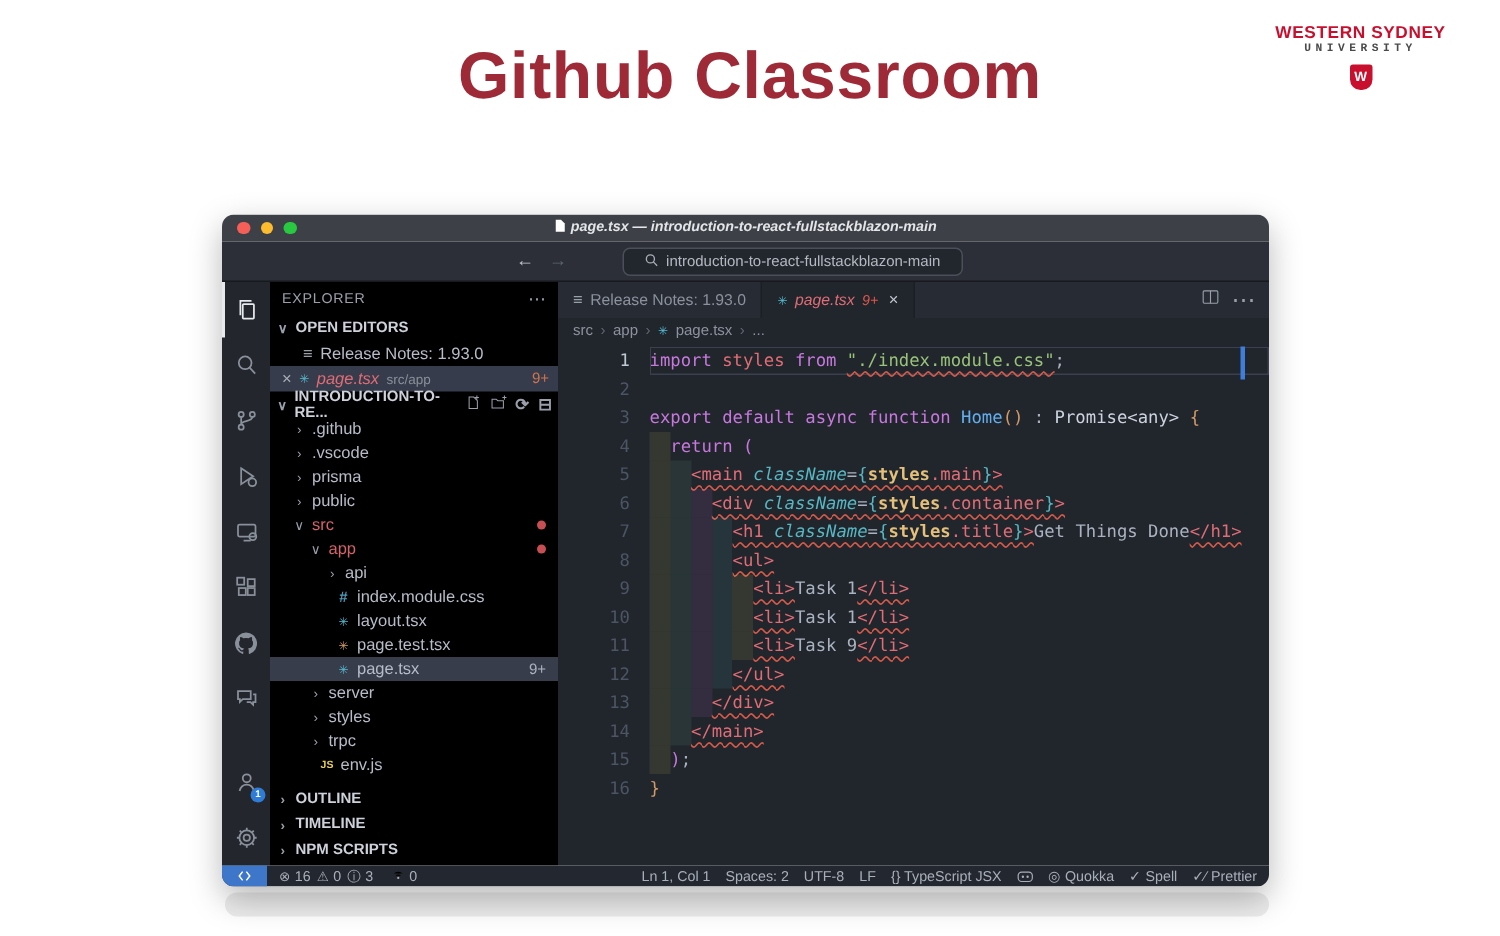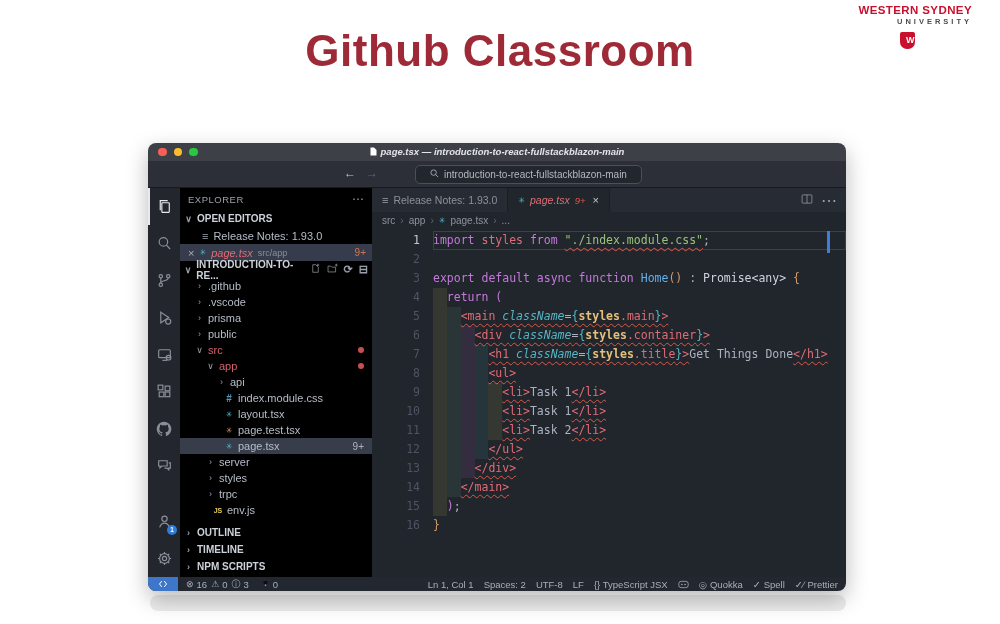--- a/index.html
+++ b/index.html
@@ -3,24 +3,24 @@
 <meta charset="utf-8">
 <style>
   html,body{margin:0;padding:0;background:#fff;}
   .slide{position:relative;width:1000px;height:624px;background:#ffffff;overflow:hidden;
          font-family:"Liberation Sans",sans-serif;}
   
   .slide-title{position:absolute;top:26px;left:0;width:100%;text-align:center;
     font-size:44px;font-weight:800;color:#9e2a37;letter-spacing:0.5px;}
   .slide-subtitle{position:absolute;top:79px;left:0;width:100%;text-align:center;
     font-family:"Liberation Serif",serif;font-size:37px;font-weight:700;color:#2d2d2d;}
-  .logo{position:absolute;top:4px;right:28px;width:130px;text-align:right;}
+  .logo{position:absolute;top:16px;right:28px;width:130px;text-align:center;}
   .logo-l1{font-size:11.5px;font-weight:800;color:#c8102e;letter-spacing:0.4px;}
   .logo-l2{font-size:7.5px;font-weight:600;color:#4a4a4a;letter-spacing:3px;
-    font-family:Liberation Sans, sans-serif;margin-top:1px;}
+    font-family:Liberation Mono, monospace;margin-top:1px;}
   .logo-shield{width:15px;height:17px;background:#c8102e;margin:6px auto 0;
     border-radius:2px 2px 7px 7px;color:#fff;font-size:9px;font-weight:700;line-height:16px;}
   .under-bar{position:absolute;left:150px;top:595px;width:696px;height:16px;background:#ececec;border-radius:8px;}
   
   .vsc{position:absolute;left:148px;top:143px;width:698px;height:448px;border-radius:8px;
     overflow:hidden;display:flex;flex-direction:column;box-shadow:0 8px 22px rgba(0,0,0,.28);
     font-family:"Liberation Sans",sans-serif;}
   .titlebar{height:18px;background:#3d4046;display:flex;align-items:center;position:relative;flex:none;font-style:italic;}
   .lights{display:flex;gap:7px;margin-left:10px;}
   .light{width:8.5px;height:8.5px;border-radius:50%;}
@@ -426,21 +426,21 @@
             <div class="cl">
               <span class="g">9</span>
               <span class="lc"><span class="ind i0"></span><span class="ind i1"></span><span class="ind i2"></span><span class="ind i3"></span><span class="ind i0"></span><span class="tk-tag wv">&lt;li&gt;</span><span class="tk-txt">Task 1</span><span class="tk-tag wv">&lt;/li&gt;</span></span>
             </div>
             <div class="cl">
               <span class="g">10</span>
               <span class="lc"><span class="ind i0"></span><span class="ind i1"></span><span class="ind i2"></span><span class="ind i3"></span><span class="ind i0"></span><span class="tk-tag wv">&lt;li&gt;</span><span class="tk-txt">Task 1</span><span class="tk-tag wv">&lt;/li&gt;</span></span>
             </div>
             <div class="cl">
               <span class="g">11</span>
-              <span class="lc"><span class="ind i0"></span><span class="ind i1"></span><span class="ind i2"></span><span class="ind i3"></span><span class="ind i0"></span><span class="tk-tag wv">&lt;li&gt;</span><span class="tk-txt">Task 2</span><span class="tk-tag wv">&lt;/li&gt;</span></span>
+              <span class="lc"><span class="ind i0"></span><span class="ind i1"></span><span class="ind i2"></span><span class="ind i3"></span><span class="ind i0"></span><span class="tk-tag wv">&lt;li&gt;</span><span class="tk-txt">Task 9</span><span class="tk-tag wv">&lt;/li&gt;</span></span>
             </div>
             <div class="cl">
               <span class="g">12</span>
               <span class="lc"><span class="ind i0"></span><span class="ind i1"></span><span class="ind i2"></span><span class="ind i3"></span><span class="tk-tag wv">&lt;/ul&gt;</span></span>
             </div>
             <div class="cl">
               <span class="g">13</span>
               <span class="lc"><span class="ind i0"></span><span class="ind i1"></span><span class="ind i2"></span><span class="tk-tag wv">&lt;/div&gt;</span></span>
             </div>
             <div class="cl">

